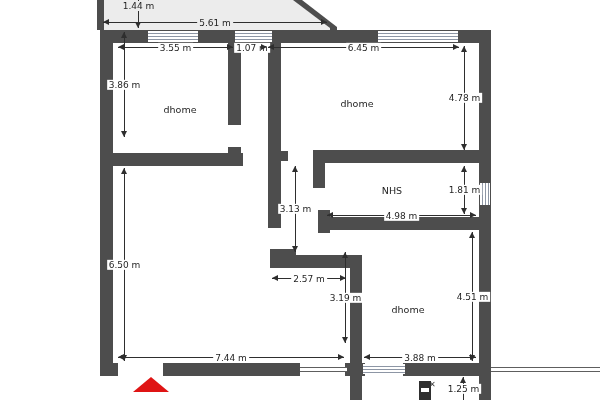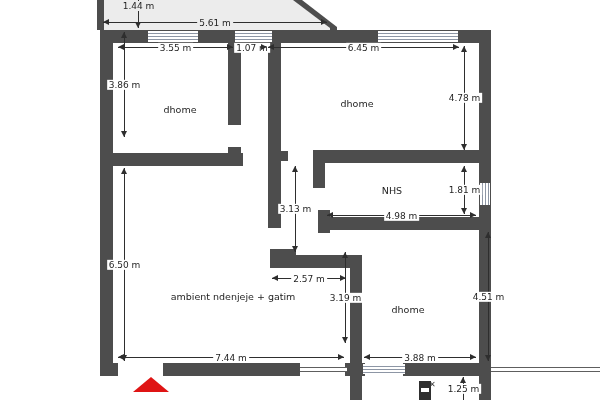--- a/index.html
+++ b/index.html
@@ -109,37 +109,36 @@
     </div>
   <div class="dim v" style="left:124px;top:168px;height:193px">
       <span class="dlbl">6.50 m</span>
     </div>
   <div class="dim h" style="left:272px;top:278px;width:74px">
       <span class="dlbl">2.57 m</span>
     </div>
   <div class="dim v" style="left:345px;top:252px;height:91px">
       <span class="dlbl">3.19 m</span>
     </div>
-  <div class="dim v" style="left:488px;top:232px;height:129px">
+  <div class="dim v" style="left:472px;top:232px;height:129px">
       <span class="dlbl">4.51 m</span>
     </div>
   <div class="dim h" style="left:118px;top:357px;width:226px">
       <span class="dlbl">7.44 m</span>
     </div>
   <div class="dim h" style="left:364px;top:357px;width:112px">
       <span class="dlbl">3.88 m</span>
     </div>
   <div class="dim v no-end" style="left:463px;top:377px;height:23px">
       <span class="dlbl">1.25 m</span>
     </div>
 
   <div class="room-label" style="left:180px;top:109px">dhome</div>
   <div class="room-label" style="left:357px;top:103px">dhome</div>
   <div class="room-label" style="left:392px;top:190px">NHS</div>
-  <div class="room-label" style="left:233px;top:296px">ambient ndenjeje + gatim</div>
   <div class="room-label" style="left:408px;top:309px">dhome</div>
 
   <div class="tri"></div>
   <div class="door-leaf">
       <div class="slit"></div>
     </div>
   <div class="door-mark">✕</div>
 
 </div>
 

